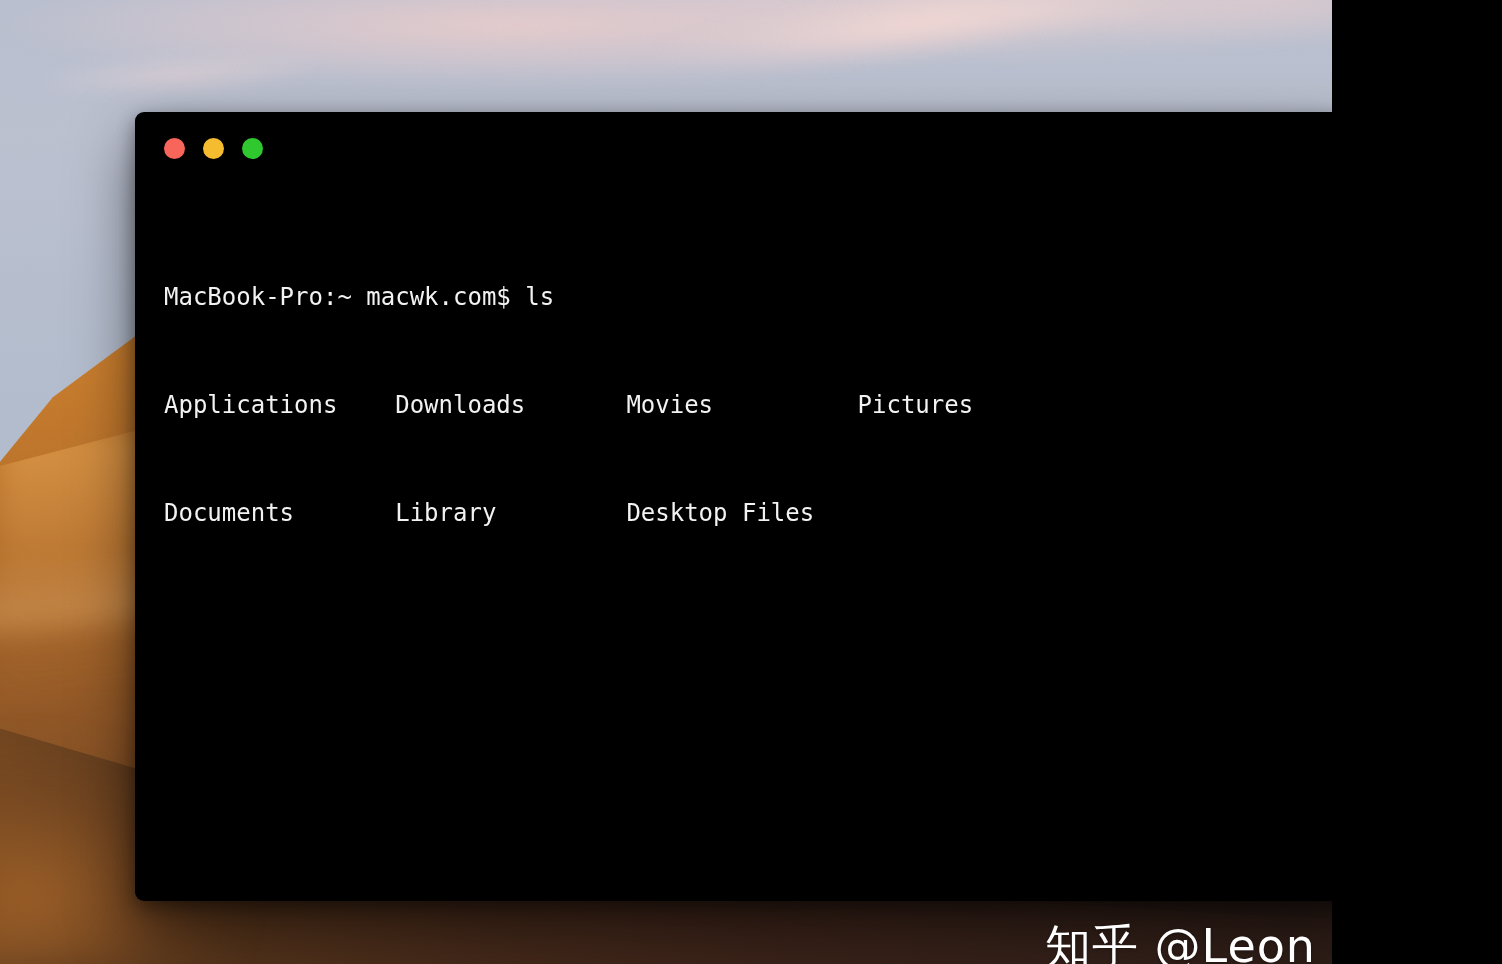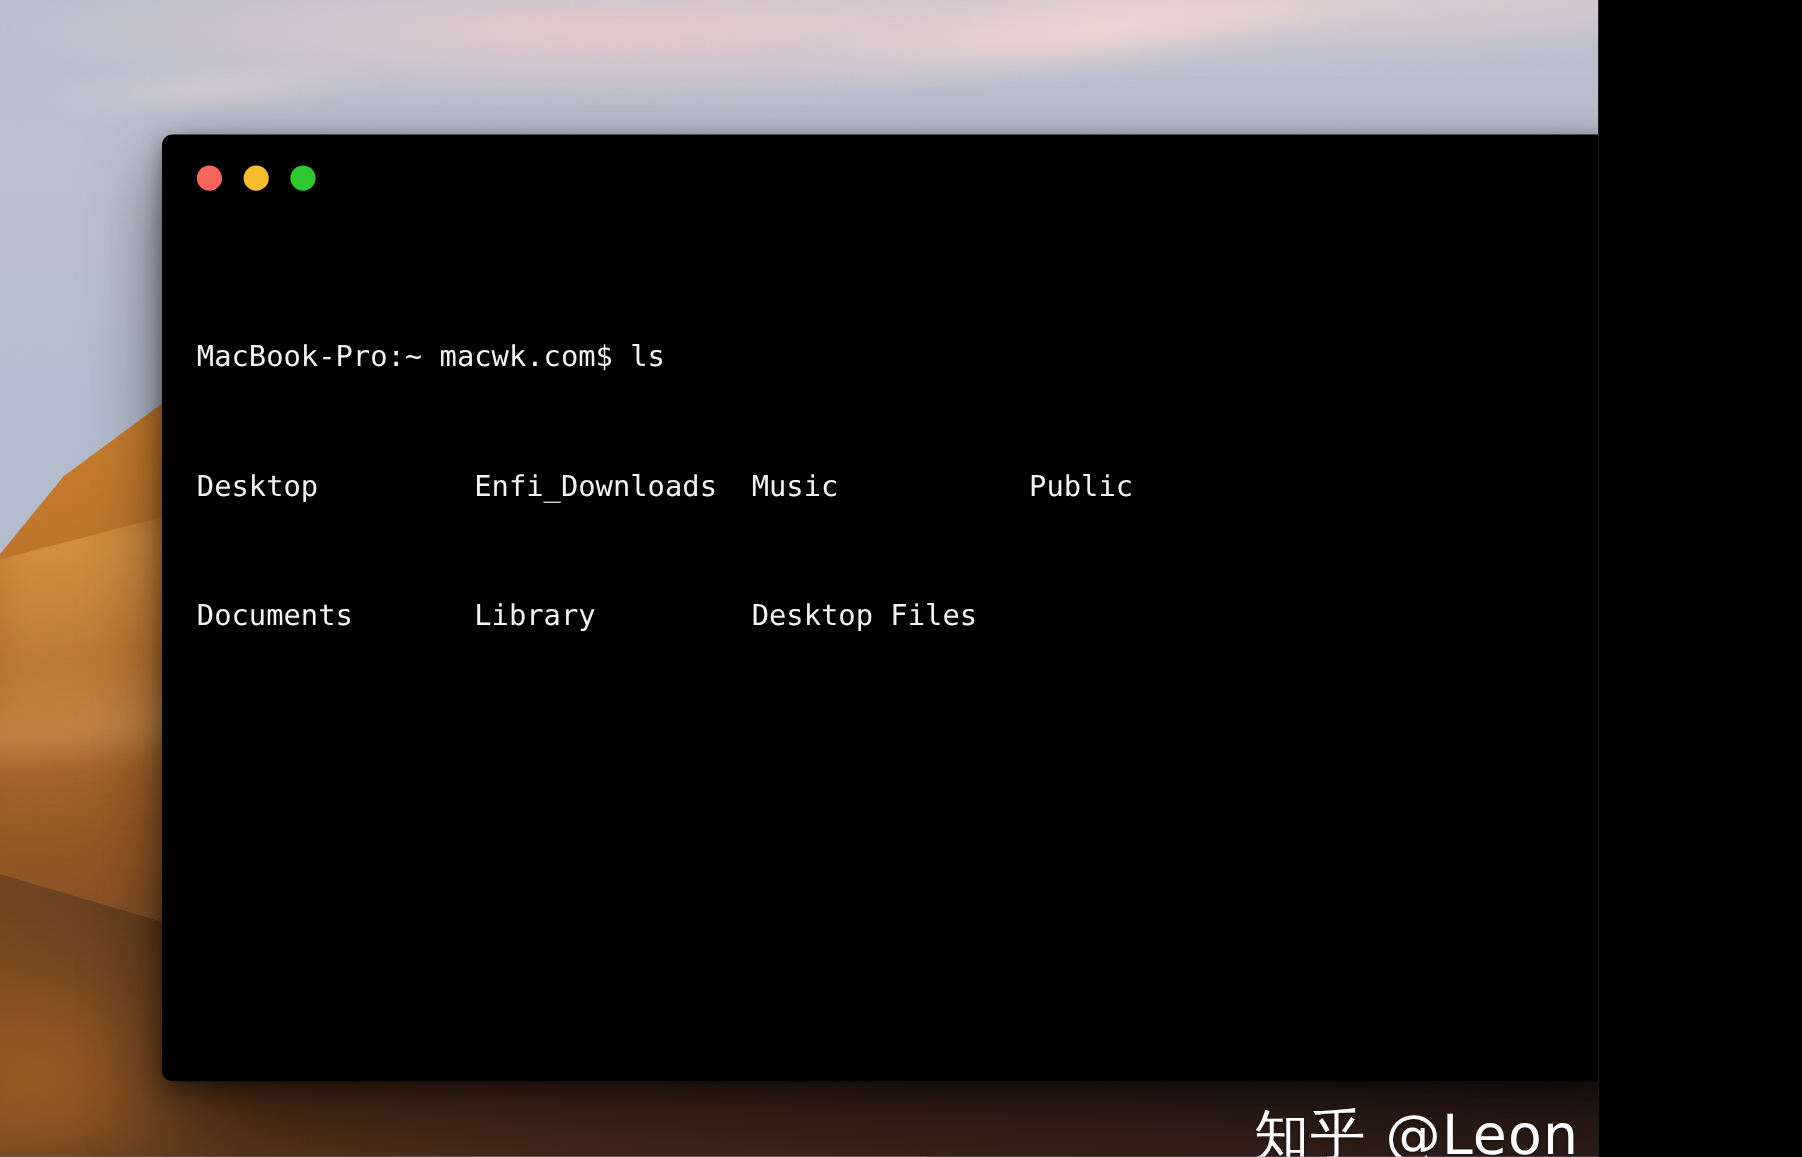--- a/index.html
+++ b/index.html
@@ -285,21 +285,21 @@
   <div class="terminal-window">
 
     <div class="traffic-lights">
       <span class="tl-dot tl-close"></span>
       <span class="tl-dot tl-min"></span>
       <span class="tl-dot tl-max"></span>
     </div>
 
     <div class="terminal-body">
       <span class="term-line">MacBook-Pro:~ macwk.com$ ls</span>
-      <span class="term-line">Desktop         Enfi_Downloads  Music           Public</span>
+      <span class="term-line">Applications    Downloads       Movies          Pictures</span>
       <span class="term-line">Documents       Library         Desktop Files</span>
     </div>
 
   </div>
 
   <div class="watermark">知乎 @Leon</div>
 
 </div>
 
 </body></html>

